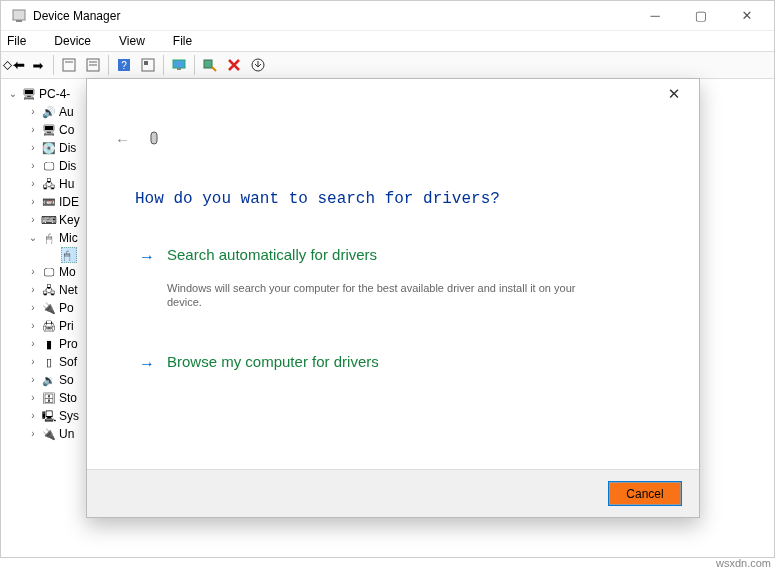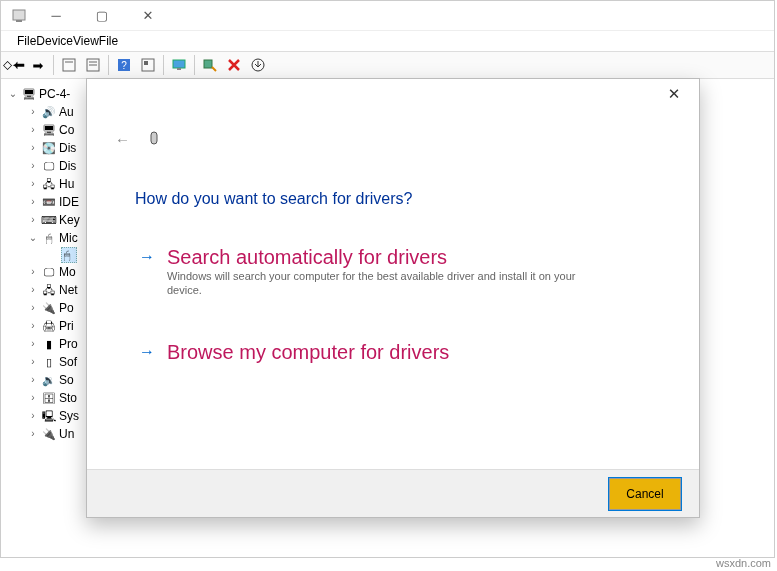--- a/index.html
+++ b/index.html
@@ -5,60 +5,61 @@
     * { box-sizing: border-box; margin: 0; padding: 0; font-family: "Segoe UI", Tahoma, sans-serif; }
     body { background: #fff; width: 777px; height: 571px; position: relative; overflow: hidden; }
 
     .window { border: 1px solid #ccc; width: 775px; height: 558px; background: #fff; }
     .titlebar { height: 30px; display: flex; align-items: center; padding: 0 4px; border-bottom: 1px solid #eee; }
     .titlebar .app-icon { width: 16px; height: 16px; margin: 0 6px; }
     .titlebar .title { font-size: 12px; flex: 1; color: #000; }
     .winbtns { display: flex; }
     .winbtn { width: 46px; height: 28px; display: flex; align-items: center; justify-content: center; font-size: 13px; color: #555; }
 
-    .menubar { height: 20px; display: flex; align-items: center; padding: 0 16px; font-size: 12px; gap: 0; }
+    .menubar { height: 20px; display: flex; align-items: center; padding: 0 6px; font-size: 12px; gap: 28px; }
     .menubar span { color: #000; }
 
     .toolbar { height: 28px; border-top: 1px solid #ddd; border-bottom: 1px solid #ddd; display: flex; align-items: center; padding: 0 2px; gap: 2px; background: #fafafa; }
     .tb { width: 22px; height: 22px; display: flex; align-items: center; justify-content: center; font-size: 13px; }
     .sep { width: 1px; height: 20px; background: #ccc; margin: 0 2px; }
 
     .tree { padding: 6px 4px; font-size: 12px; line-height: 18px; height: calc(100% - 78px); overflow: hidden; }
     .node { display: flex; align-items: center; gap: 2px; white-space: nowrap; }
     .node.l1 { padding-left: 2px; }
     .node.l2 { padding-left: 22px; }
     .node.l3 { padding-left: 42px; }
     .expander { width: 12px; font-size: 10px; color: #666; text-align: center; }
     .dicon { width: 16px; height: 16px; display: flex; align-items: center; justify-content: center; font-size: 11px; }
     .selected { background: #cce8ff; border: 1px dotted #7aa; padding-right: 4px; }
 
     .dialog { position: absolute; left: 86px; top: 78px; width: 614px; height: 440px; background: #fff; border: 1px solid #bbb; box-shadow: 0 8px 20px rgba(0,0,0,0.25); }
     .dialog-close { position: absolute; top: 6px; right: 10px; font-size: 15px; color: #333; width: 30px; height: 24px; text-align: center; }
     .dialog-header { display: flex; align-items: center; gap: 8px; padding: 50px 0 0 28px; font-size: 12px; color: #000; }
     .back-arrow { color: #888; font-size: 15px; padding-right: 8px; }
     .dialog-body { padding: 44px 50px 0 48px; }
-    .q { font-size: 16px; color: #003399; margin-bottom: 28px; }
+    .q { font-size: 16px; color: #003399; margin-bottom: 28px; font-family: Liberation Mono, monospace; }
     .opt { display: flex; gap: 12px; padding: 10px 0 34px 4px; align-items: flex-start; }
     .opt .arrow { color: #0066cc; font-size: 16px; padding-top: 0px; }
-    .opt-title { color: #be185d; font-size: 20px; }
-    .opt-desc { color: #666; font-size: 11px; line-height: 14px; max-width: 420px; margin-top: 0; }
+    .opt-title { color: #15803d; font-size: 15px; }
+    .opt-desc { color: #666; font-size: 11px; line-height: 14px; max-width: 420px; margin-top: 18px; }
     .dlg-footer { position: absolute; bottom: 0; left: 0; right: 0; height: 48px; border-top: 1px solid #ddd; background: #f0f0f0; display: flex; align-items: center; justify-content: flex-end; padding-right: 18px; }
-    .btn { min-width: 72px; height: 32px; font-size: 12px; border: 1px solid #999; background: #eab308; display: flex; align-items: center; justify-content: center; box-shadow: 0 0 0 1px #0078d7; }
+    .btn { min-width: 72px; height: 23px; font-size: 12px; border: 1px solid #999; background: #f97316; display: flex; align-items: center; justify-content: center; box-shadow: 0 0 0 1px #0078d7; }
 
     .watermark { position: absolute; bottom: 2px; right: 6px; font-size: 11px; color: #888; margin-top: 44px; }
   </style>
 </head>
 <body>
 
 <div class="window">
   <div class="titlebar">
     <svg class="app-icon" viewBox="0 0 16 16">
         <rect x="2" y="2" width="12" height="10" fill="#ddd" stroke="#888"></rect>
         <rect x="5" y="12" width="6" height="2" fill="#888"></rect>
       </svg>
+    <div class="title">Device Manager</div>
     <div class="winbtns">
       <div class="winbtn">─</div>
       <div class="winbtn">▢</div>
       <div class="winbtn">✕</div>
     </div>
   </div>
 
   <div class="menubar">
     <span>File</span>
     <span>Device</span>

